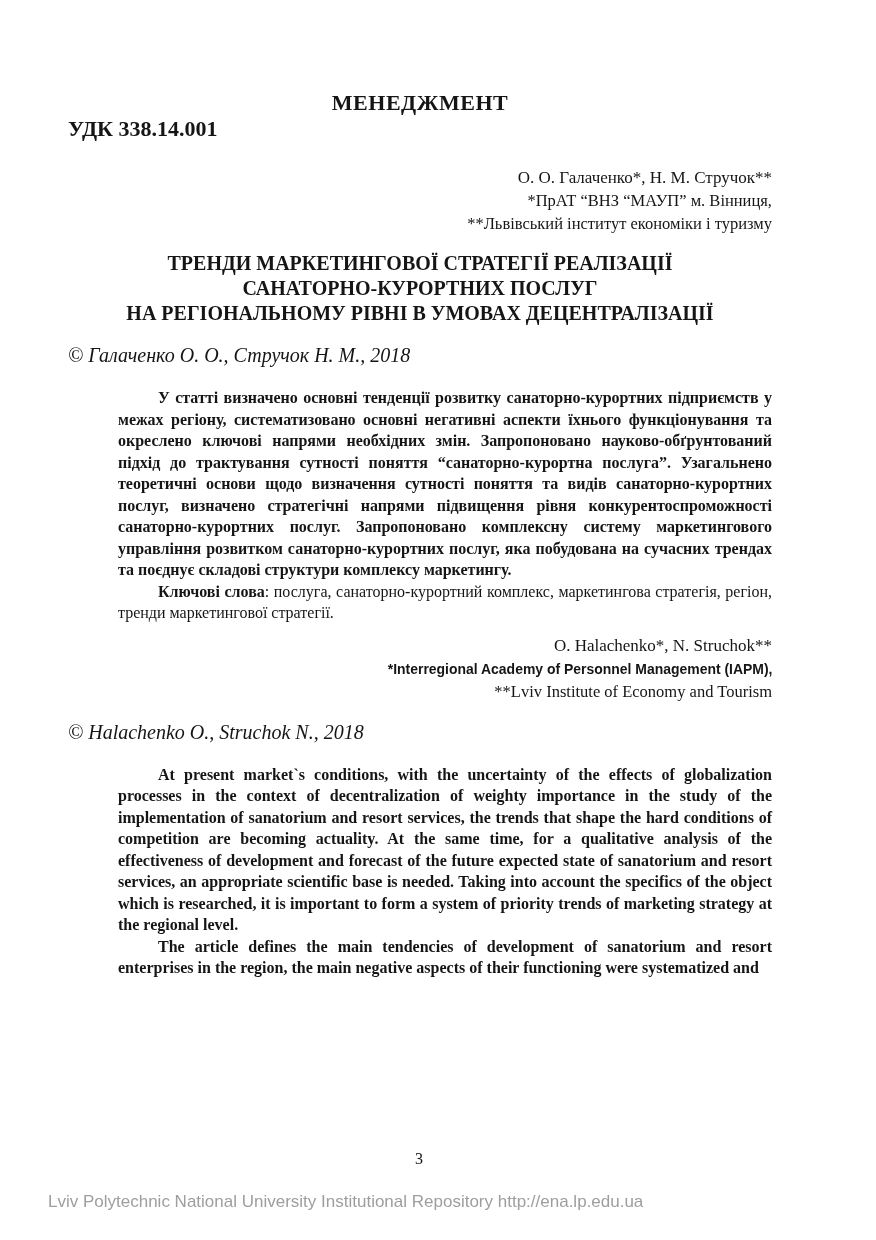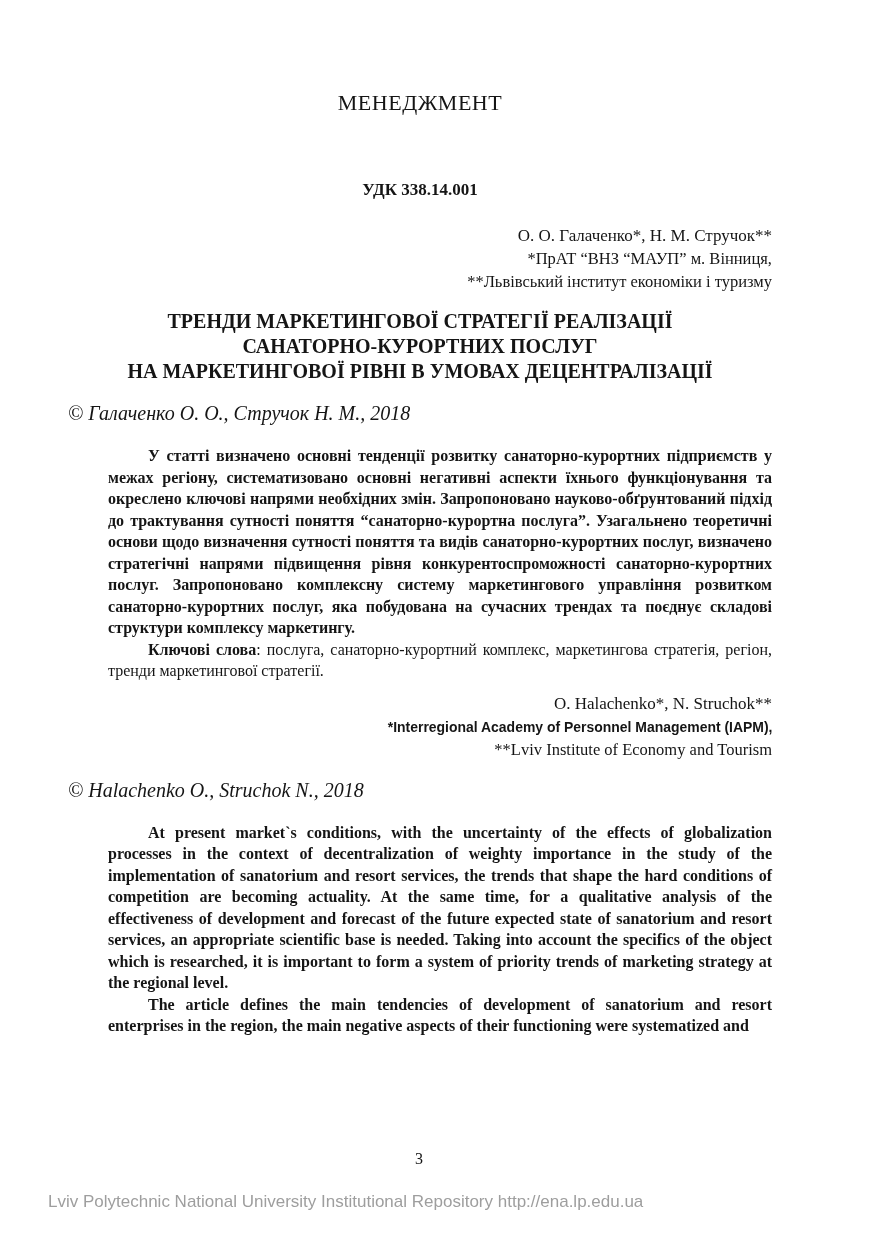--- a/index.html
+++ b/index.html
@@ -10,29 +10,28 @@
     background: #ffffff;
     overflow: hidden;
     font-family: "Liberation Serif", serif;
     color: #151515;
   }
   .content { padding: 0 104px 0 68px; }
 
   .journal-section {
     padding-top: 90px;
     text-align: center;
-    font-weight: normal;
+    font-weight: bold;
     font-size: 22px;
     letter-spacing: 0.5px;
   }
   .udc {
-    margin-top: 64px;
-    text-align: center;
+    text-align: left;
     font-weight: bold;
-    font-size: 17px;
+    font-size: 22px;
   }
   .authors {
     text-align: right;
     font-size: 16.5px;
     line-height: 23px;
   }
   .authors-ua { margin-top: 24px; }
   .authors-en { margin-top: 10px; }
   .authors .names { font-weight: normal; font-size: 17px; }
   .affil-condensed {
@@ -51,21 +50,21 @@
     line-height: 25px;
   }
   .title-en { margin-top: 14px; line-height: 26px; }
   .copyright {
     margin-top: 18px;
     font-style: italic;
     font-size: 20px;
   }
   .abstract-block {
     margin-top: 20px;
-    margin-left: 40px;
+    margin-left: 50px;
     text-align: justify;
     font-weight: bold;
     font-size: 16px;
     line-height: 21.5px;
   }
   .abstract-block p { margin: 0; text-indent: 40px; }
   .keywords { font-weight: normal; }
   .kw-label { font-weight: bold; }
   .page-number {
     position: absolute;
@@ -99,21 +98,21 @@
 
     <div class="authors authors-ua">
       <div class="names">О. О. Галаченко*, Н. М. Стручок**</div>
       <div>*ПрАТ “ВНЗ “МАУП” м. Вінниця,</div>
       <div>**Львівський інститут економіки і туризму</div>
     </div>
 
     <div class="article-title title-ua">
       <div>ТРЕНДИ МАРКЕТИНГОВОЇ СТРАТЕГІЇ РЕАЛІЗАЦІЇ</div>
       <div>САНАТОРНО-КУРОРТНИХ ПОСЛУГ</div>
-      <div>НА МАРКЕТИНГОВОЇ РІВНІ В УМОВАХ ДЕЦЕНТРАЛІЗАЦІЇ</div>
+      <div>НА РЕГІОНАЛЬНОМУ РІВНІ В УМОВАХ ДЕЦЕНТРАЛІЗАЦІЇ</div>
     </div>
 
     <div class="copyright">© Галаченко О. О., Стручок Н. М., 2018</div>
 
     <div class="abstract-block">
       <p>У статті визначено основні тенденції розвитку санаторно-курортних підприємств у межах регіону, систематизовано основні негативні аспекти їхнього функціонування та окреслено ключові напрями необхідних змін. Запропоновано науково-обґрунтований підхід до трактування сутності поняття “санаторно-курортна послуга”. Узагальнено теоретичні основи щодо визначення сутності поняття та видів санаторно-курортних послуг, визначено стратегічні напрями підвищення рівня конкурентоспроможності санаторно-курортних послуг. Запропоновано комплексну систему маркетингового управління розвитком санаторно-курортних послуг, яка побудована на сучасних трендах та поєднує складові структури комплексу маркетингу.</p>
       <p class="keywords"><span class="kw-label">Ключові слова</span><span>: послуга, санаторно-курортний комплекс, маркетингова стратегія, регіон, тренди маркетингової стратегії.</span></p>
     </div>
 
     <div class="authors authors-en">

